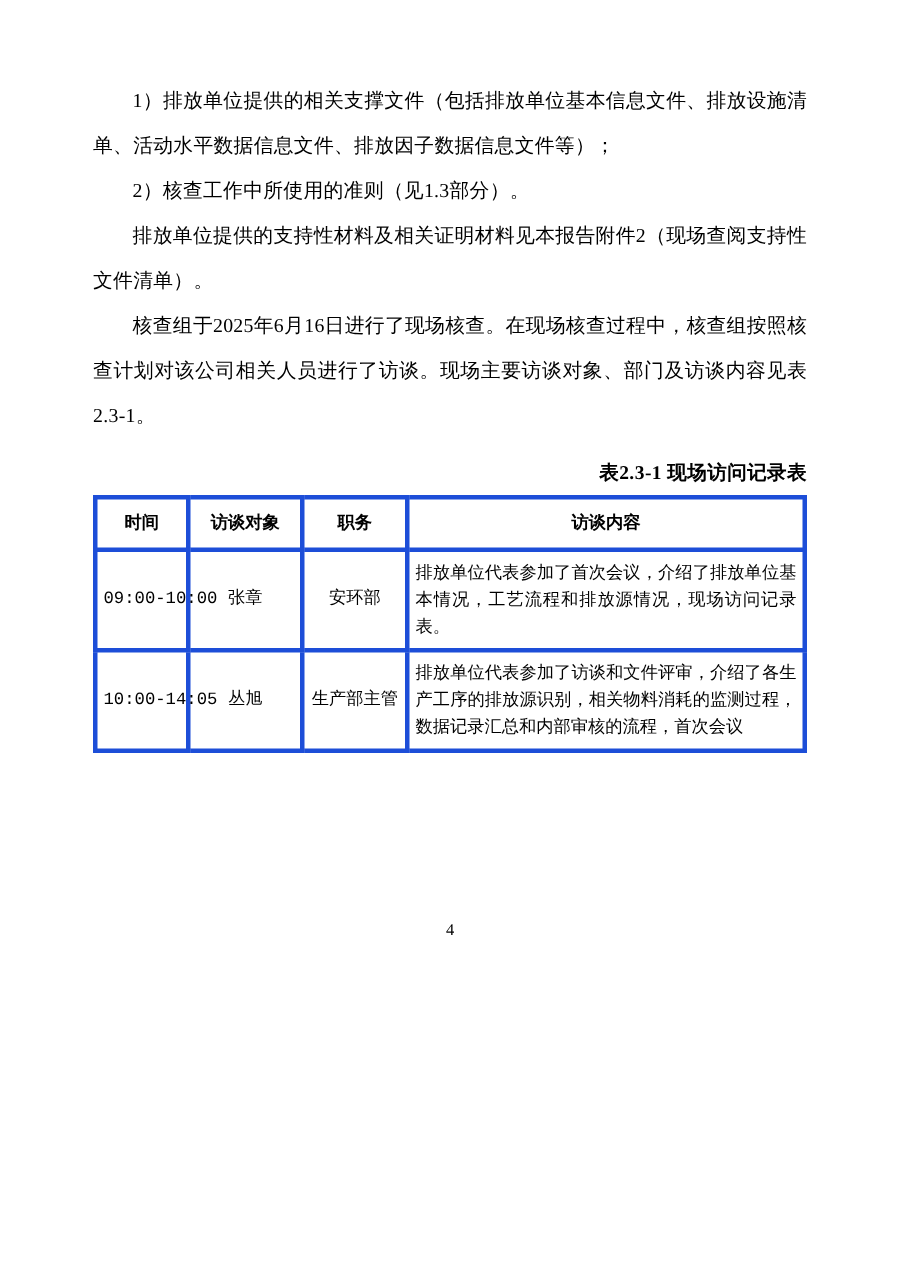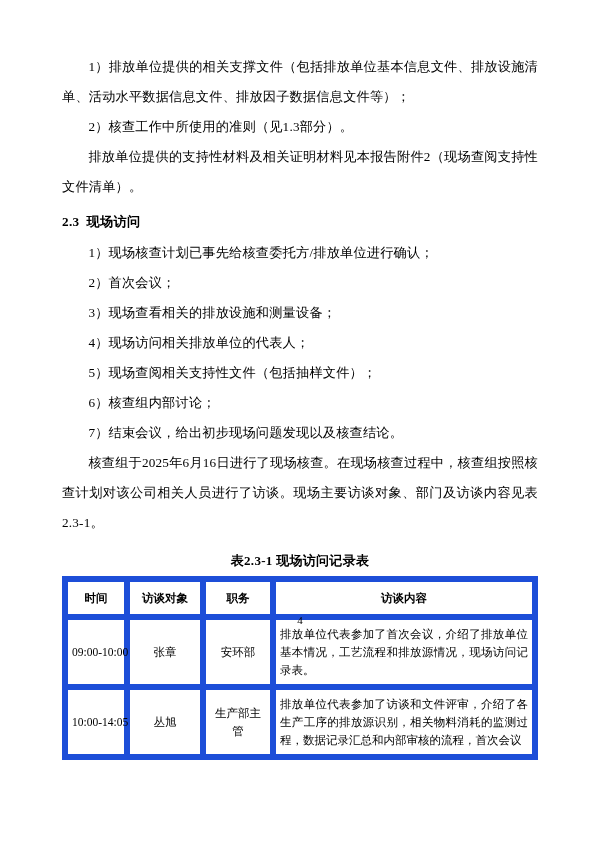--- a/index.html
+++ b/index.html
@@ -45,45 +45,46 @@
     padding: 0;
     list-style: none;
   }
   .listblock li {
     font-size: 13.2px;
     line-height: 30px;
     text-indent: 2em;
     letter-spacing: 0.2px;
   }
   .tbl-title {
-    text-align: center;
+    text-align: right;
     font-size: 13px;
     font-weight: bold;
     margin: 14px 0 6px 0;
     letter-spacing: 0.3px;
   }
   table.rec {
     border-collapse: collapse;
     width: 100%;
     table-layout: fixed;
   }
   table.rec th, table.rec td {
-    border: 6px solid #1d4ed8;
+    border: 3px solid #1d4ed8;
     font-size: 11.5px;
     line-height: 18px;
     padding: 5px 4px;
     vertical-align: middle;
   }
   table.rec th {
     text-align: center;
     font-weight: bold;
     padding: 7px 4px;
   }
   td.c {
     text-align: center;
+    font-family: Liberation Mono, monospace;
   }
   td.body-cell {
     text-align: justify;
     text-justify: inter-ideograph;
     padding: 6px 6px;
     line-height: 19px;
   }
   .col-time { width: 62px; }
   .col-who { width: 76px; }
   .col-role { width: 70px; }
@@ -100,34 +101,22 @@
 </head>
 <body>
 
 <div class="page">
 
   <p class="para indent2">1）排放单位提供的相关支撑文件（包括排放单位基本信息文件、排放设施清单、活动水平数据信息文件、排放因子数据信息文件等）；</p>
   <p class="para indent2">2）核查工作中所使用的准则（见1.3部分）。</p>
 
   <p class="para indent2">排放单位提供的支持性材料及相关证明材料见本报告附件2（现场查阅支持性文件清单）。</p>
 
-  <h2 class="heading">
-    <span>2.3</span>&nbsp;&nbsp;<span>现场访问</span>
-  </h2>
 
 
-  <ul class="listblock">
-    <li>1）现场核查计划已事先给核查委托方/排放单位进行确认；</li>
-    <li>2）首次会议；</li>
-    <li>3）现场查看相关的排放设施和测量设备；</li>
-    <li>4）现场访问相关排放单位的代表人；</li>
-    <li>5）现场查阅相关支持性文件（包括抽样文件）；</li>
-    <li>6）核查组内部讨论；</li>
-    <li>7）结束会议，给出初步现场问题发现以及核查结论。</li>
-  </ul>
 
   <p class="para indent2">核查组于2025年6月16日进行了现场核查。在现场核查过程中，核查组按照核查计划对该公司相关人员进行了访谈。现场主要访谈对象、部门及访谈内容见表2.3-1。</p>
 
   <div class="tbl-title">表2.3-1 现场访问记录表</div>
 
   <table class="rec">
     <colgroup>
       <col class="col-time">
       <col class="col-who">
       <col class="col-role">

